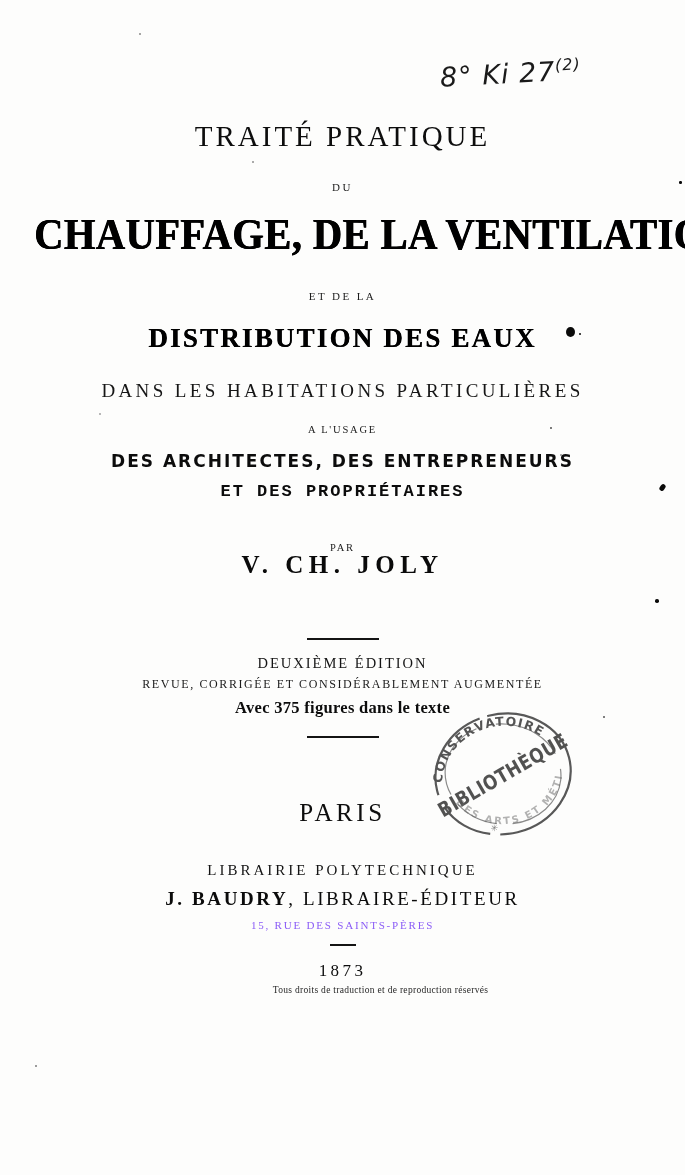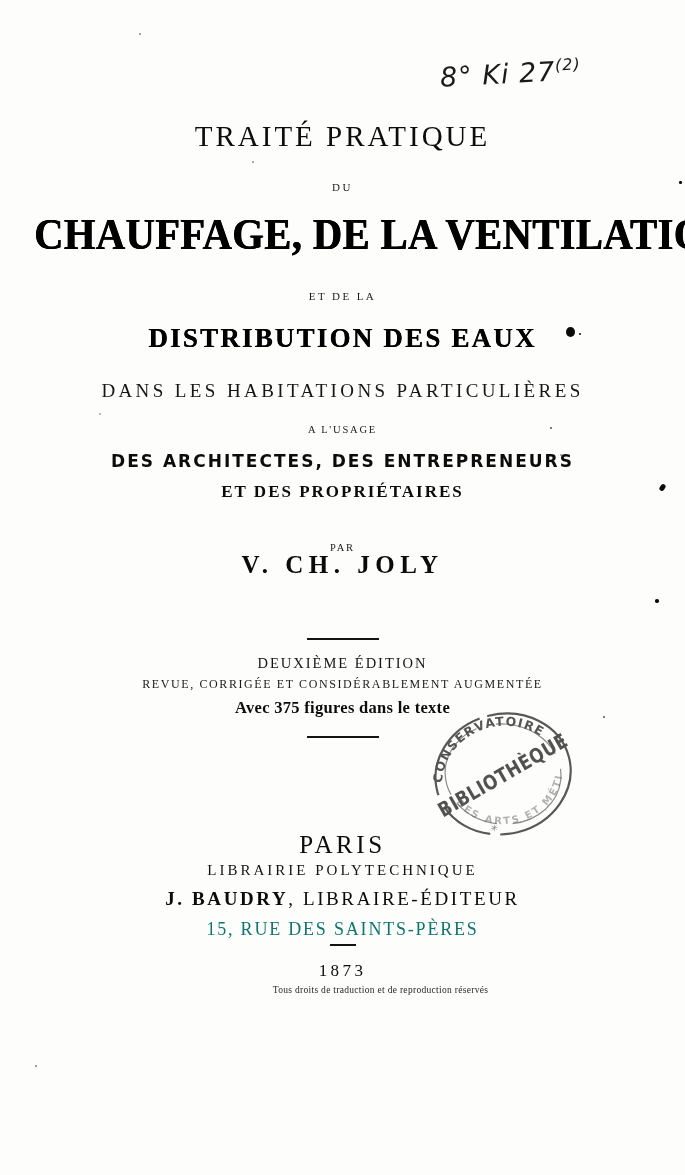--- a/index.html
+++ b/index.html
@@ -106,21 +106,21 @@
   .t-sans1 {
     top: 453px;
     font-family: "DejaVu Sans", "Liberation Sans", sans-serif;
     font-size: 17px;
     font-weight: 700;
     letter-spacing: 2.0px;
     color: #0c0c0c;
   }
   .t-sans2 {
     top: 483px;
-    font-family: Liberation Serif, serif;
+    font-family: Liberation Mono, monospace;
     font-size: 17px;
     font-weight: 700;
     letter-spacing: 2.0px;
     color: #0c0c0c;
   }
   .t-par {
     top: 527px;
     font-size: 10.5px;
     letter-spacing: 1.8px;
     color: #1b1b1b;
@@ -162,21 +162,21 @@
   .t-avec {
     top: 700px;
     font-size: 16.5px;
     font-weight: 700;
     letter-spacing: 0.3px;
     color: #0c0c0c;
   }
 
   
   .t-paris {
-    top: 832px;
+    top: 800px;
     font-size: 25px;
     letter-spacing: 3.6px;
     color: #0d0d0d;
   }
   .t-librairie {
     top: 863px;
     font-size: 15px;
     letter-spacing: 3.0px;
     color: #141414;
   }
@@ -184,23 +184,23 @@
     top: 889px;
     font-size: 19px;
     letter-spacing: 2.6px;
     color: #0b0b0b;
   }
   .t-baudry .bold {
     font-weight: 700;
   }
   .t-adresse {
     top: 920px;
-    font-size: 18px;
+    font-size: 11px;
     letter-spacing: 1.8px;
-    color: #0f766e;
+    color: #8b5cf6;
   }
   .t-year {
     top: 962px;
     font-size: 17px;
     letter-spacing: 3.4px;
     color: #0d0d0d;
   }
   .t-rights {
     top: 986px;
     font-size: 9.5px;

